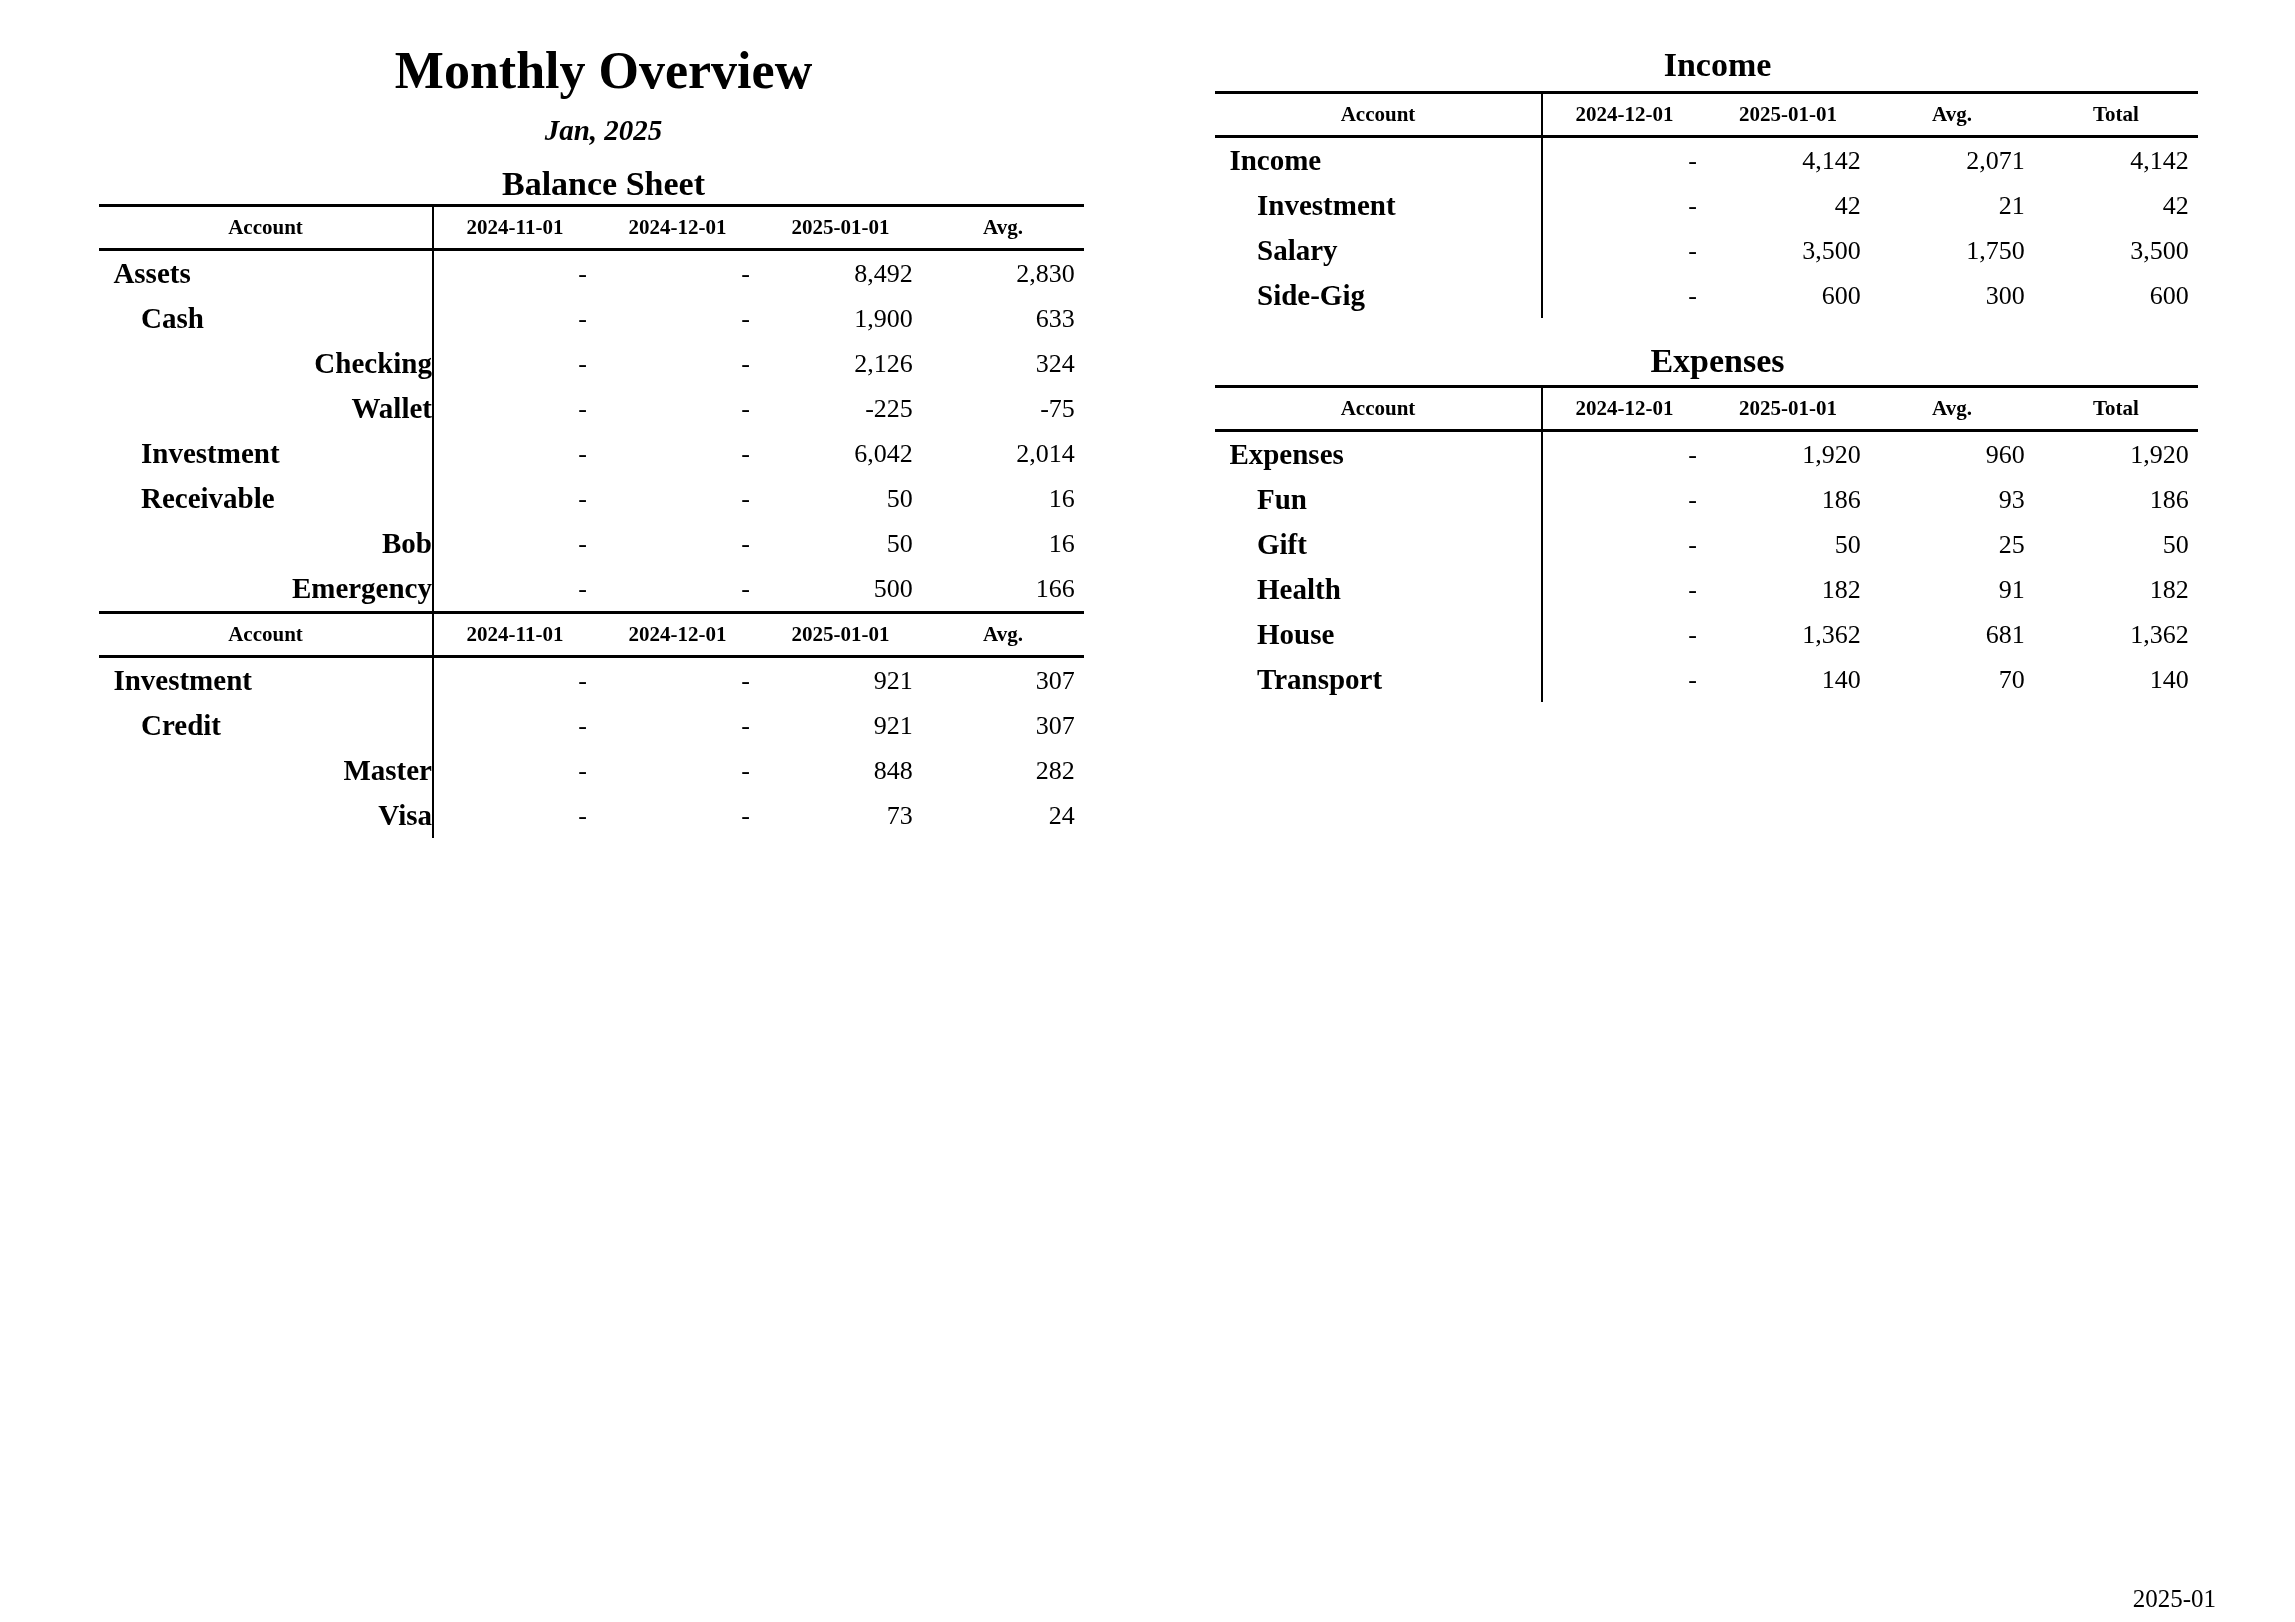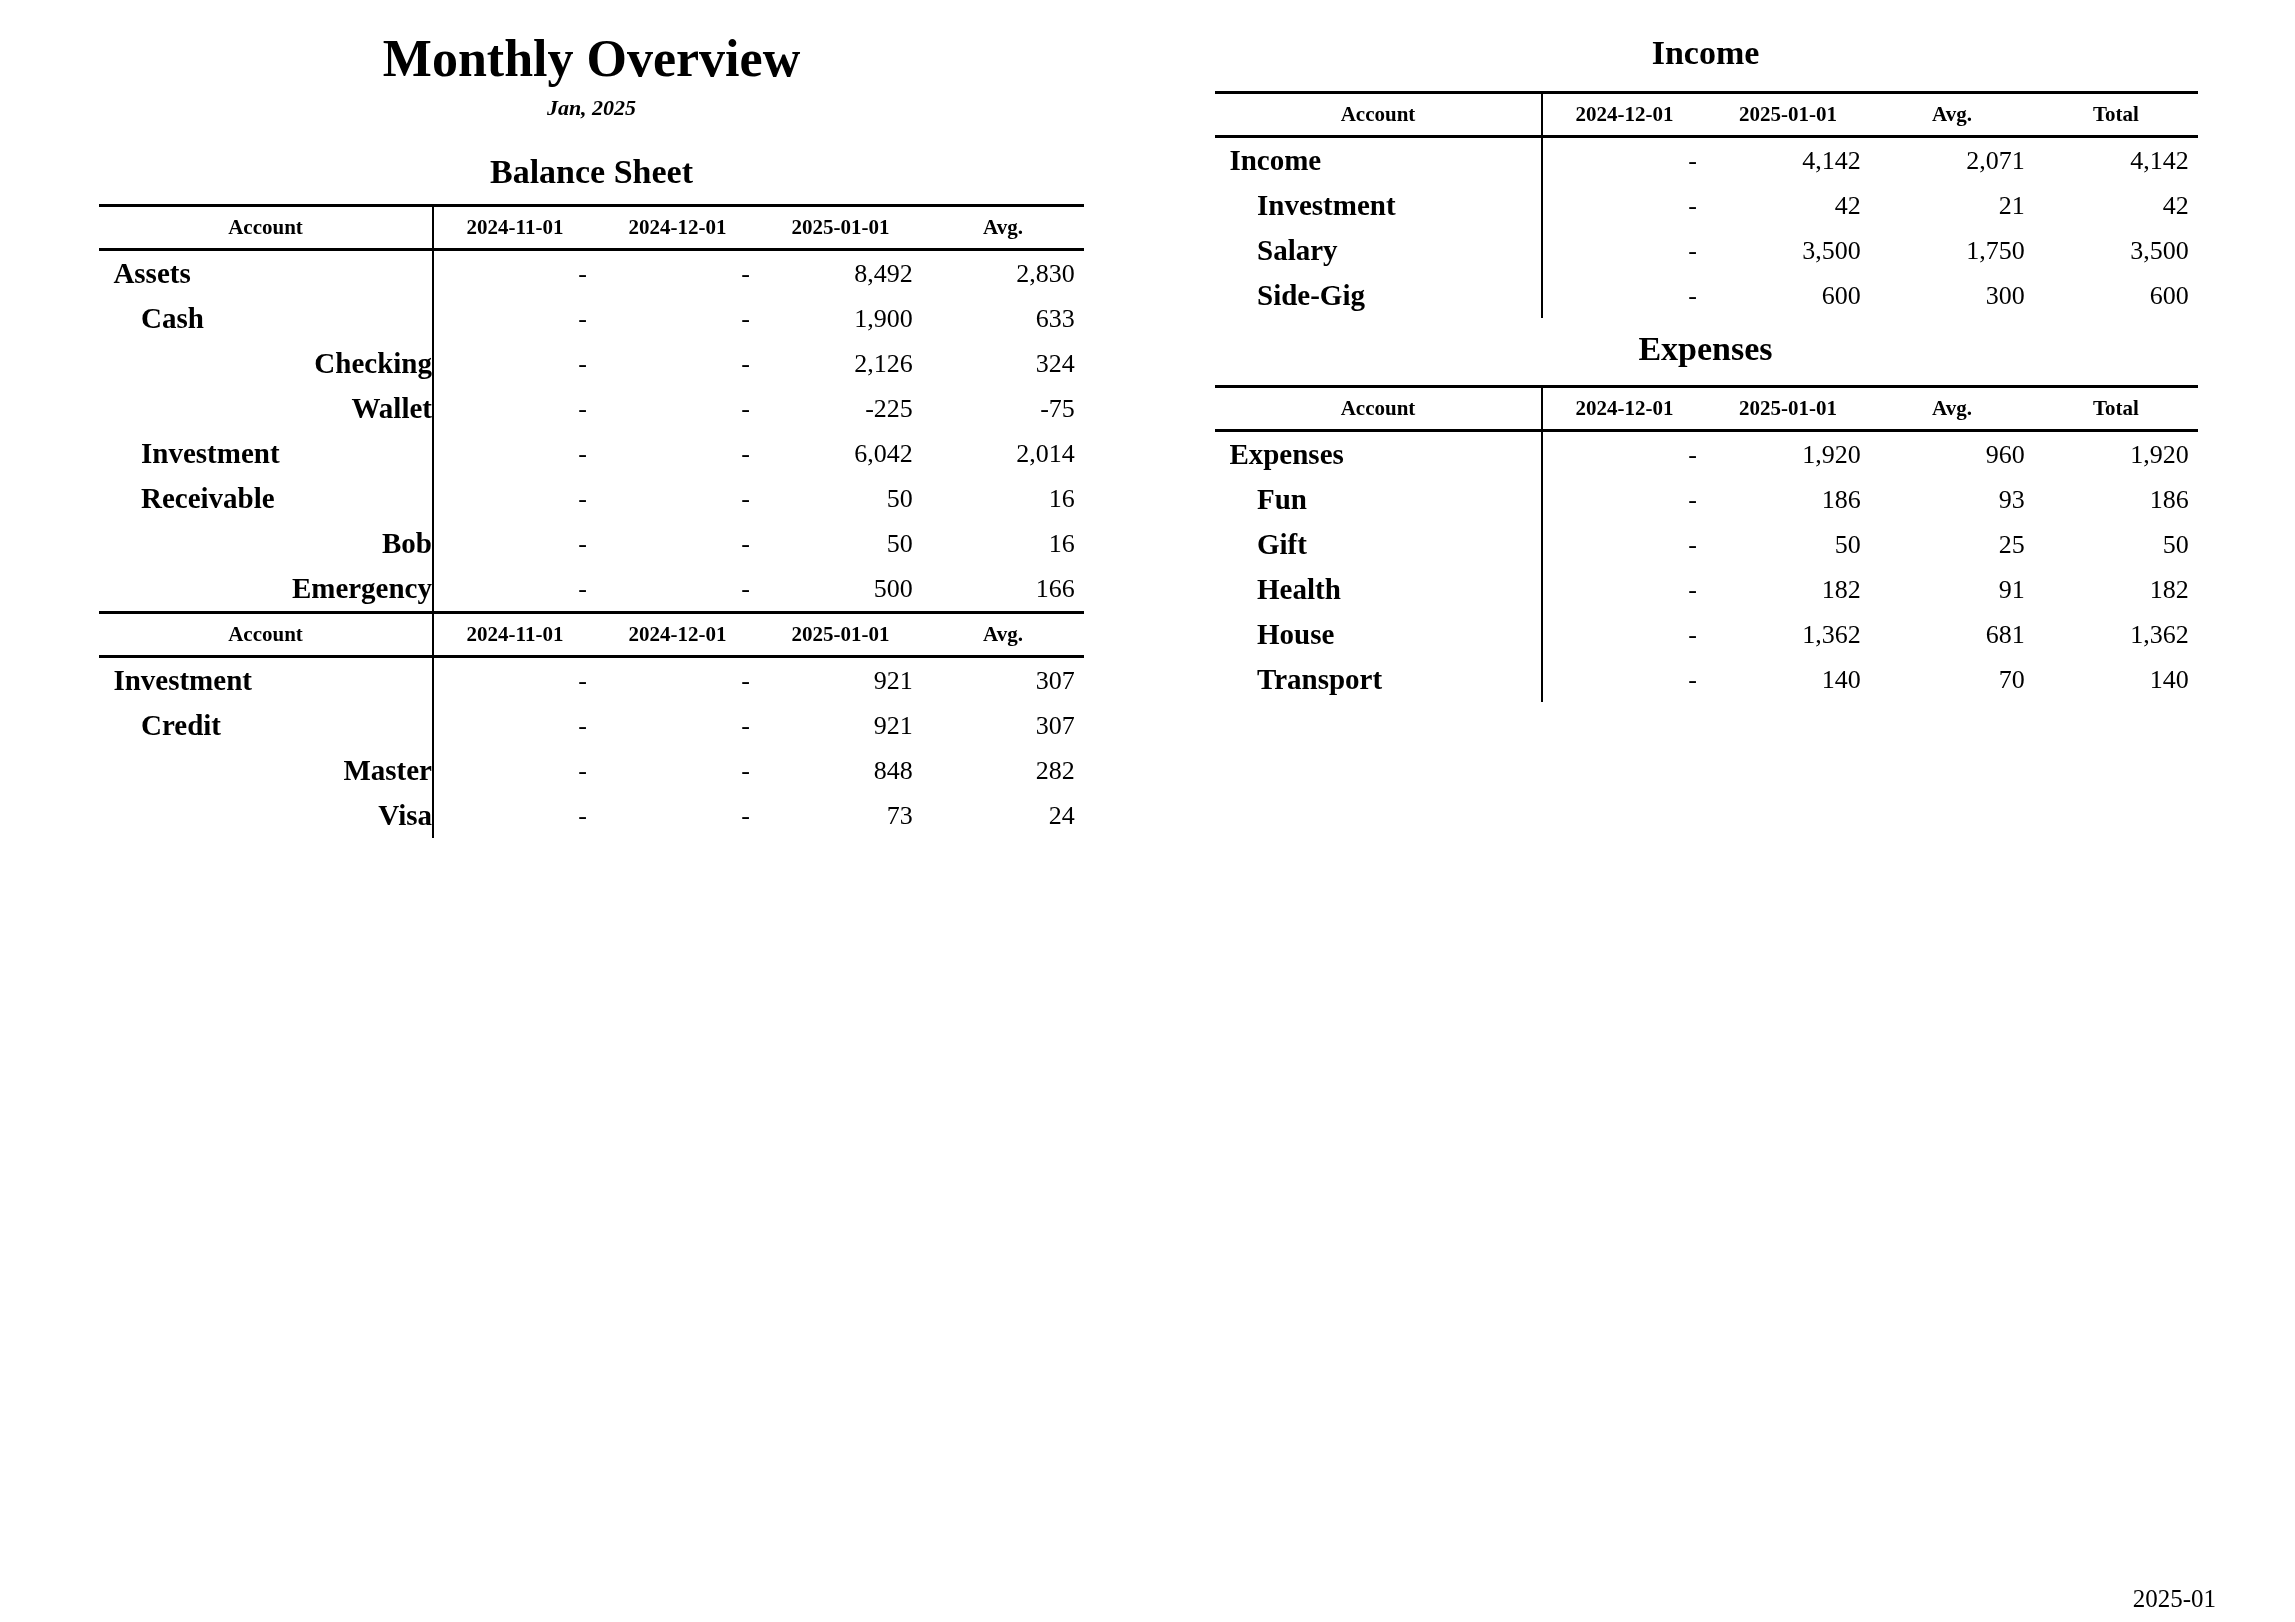--- a/index.html
+++ b/index.html
@@ -11,29 +11,29 @@
     width: 2295px;
     height: 1623px;
     background: #ffffff;
     color: #000000;
     font-family: "Liberation Serif", "DejaVu Serif", serif;
     overflow: hidden;
   }
 
   
   .abs { position: absolute; }
-  .centered-block { text-align: center; line-height: 1.1; margin: 0; }
+  .centered-block { text-align: center; line-height: 1.1; margin: 12px; }
 
   .doc-title {
     left: 99px; top: 30px; width: 985px;
     font-size: 52px; font-weight: 700;
   }
   .doc-subtitle {
-    left: 99px; top: 96px; width: 985px;
-    font-size: 22px; font-weight: 700; font-style: italic;
+    left: 99px; top: 103px; width: 985px;
+    font-size: 29px; font-weight: 700; font-style: italic;
   }
   .section-title {
     font-size: 34px; font-weight: 700;
   }
   #balance-sheet-title { left: 99px; top: 153px; width: 985px; }
   #income-title   { left: 1215px; top: 34px;  width: 981px; }
   #expenses-title { left: 1215px; top: 330px; width: 981px; }
 
   
   table.ftable {

